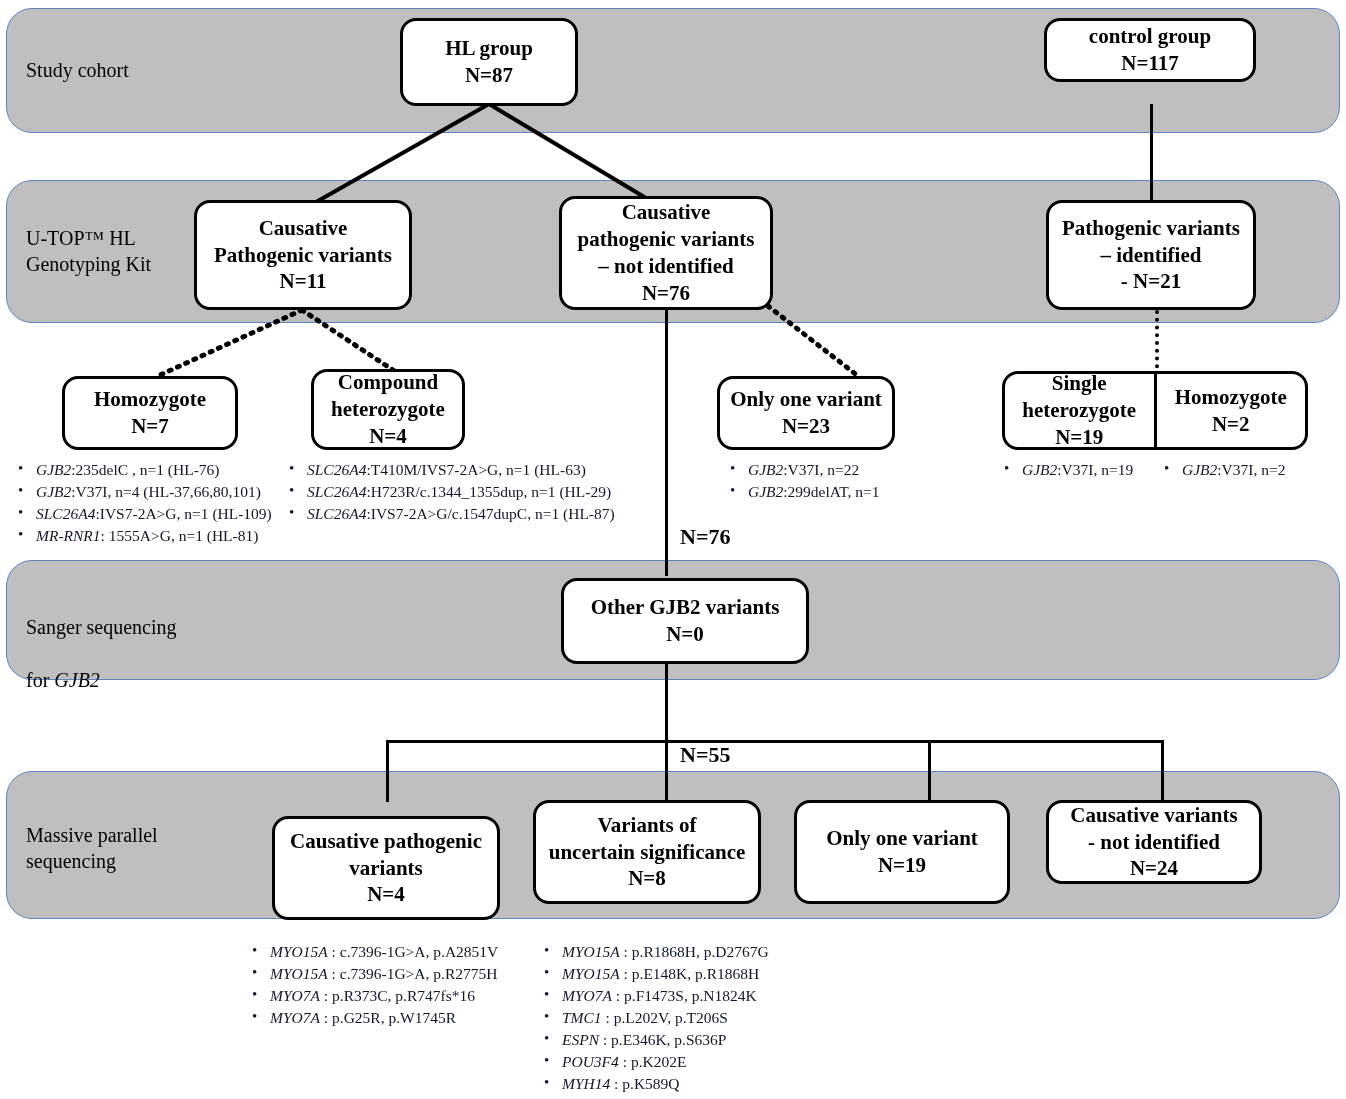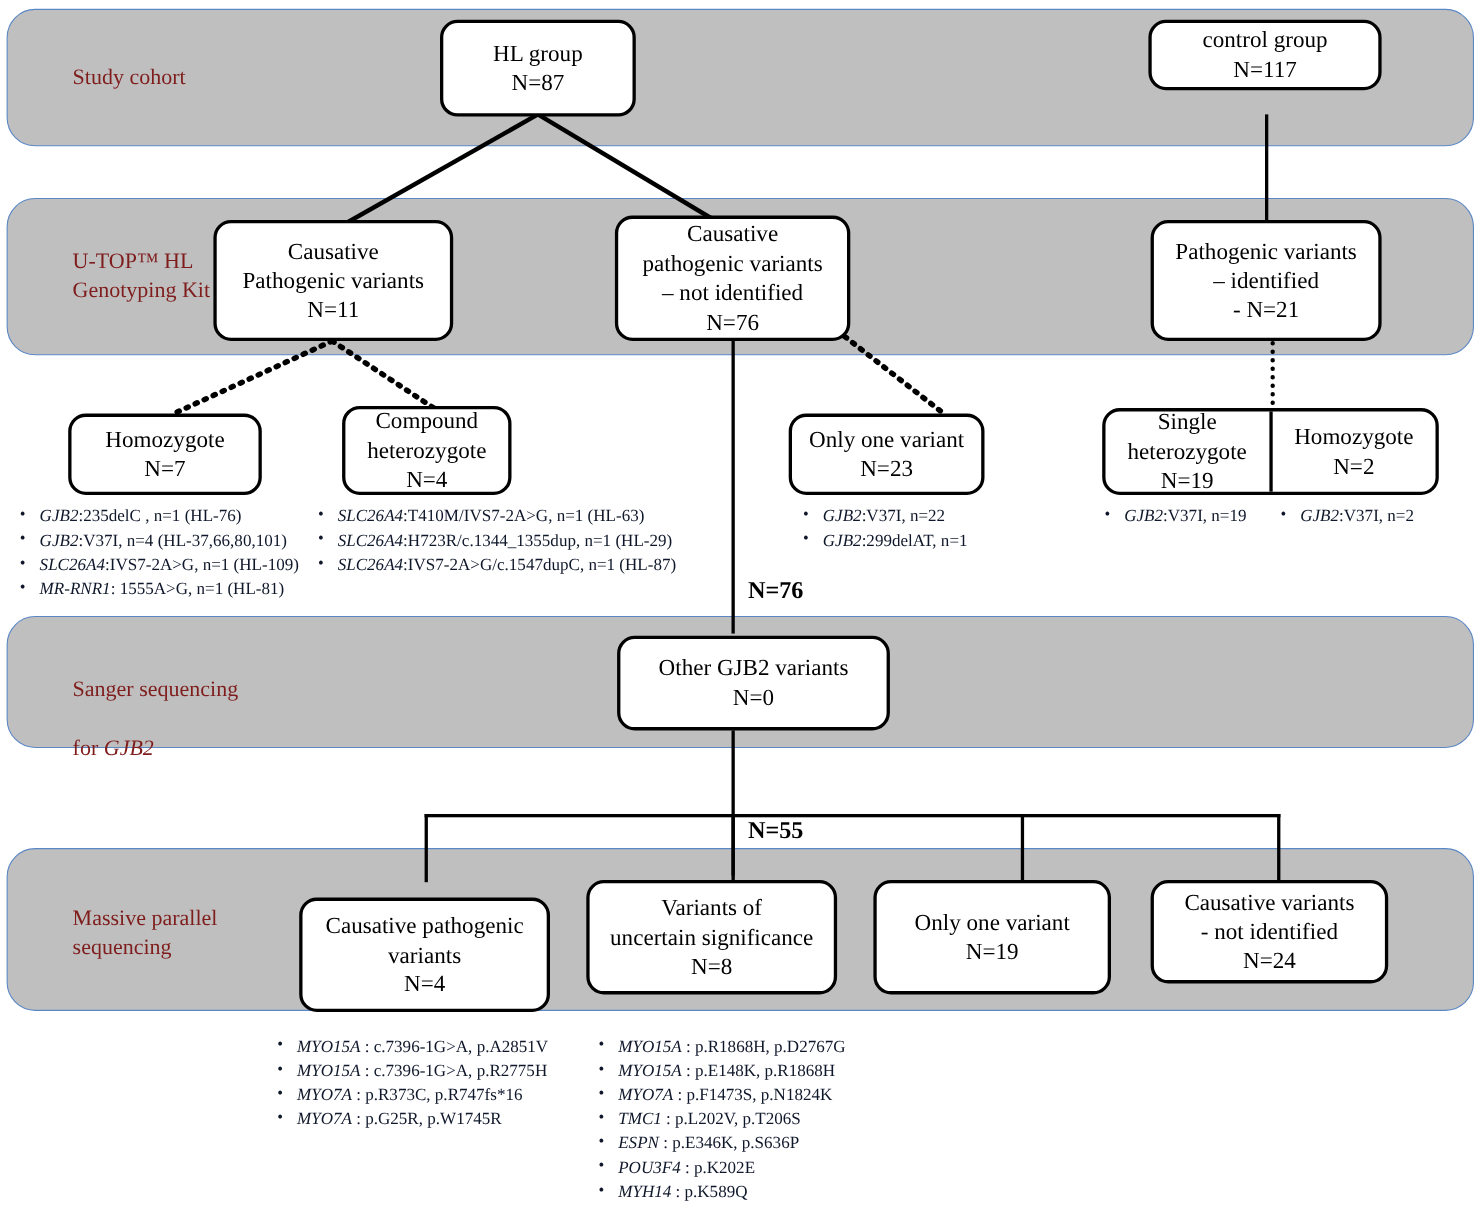--- a/index.html
+++ b/index.html
@@ -19,42 +19,42 @@
     position:absolute;
     background:#bfbfbf;
     border:1.5px solid #5b87c5;
     border-radius:26px;
     box-sizing:border-box;
   }
   .band-label{
     position:absolute;
     font-size:20px;
     line-height:1.32;
-    color:#7f1d1d;
+    color:#000000;
     white-space:pre-line;
-    margin-left:40px;
   }
   .band-label i{font-style:italic;}
   
   .node{
     position:absolute;
     background:#ffffff;
     border:3.2px solid #000000;
     border-radius:16px;
     box-sizing:border-box;
     display:flex;
     flex-direction:column;
     align-items:center;
     justify-content:center;
     text-align:center;
     font-size:21px;
     line-height:1.28;
     color:#000;
     padding:4px 6px;
     z-index:6;
+    font-weight:bold;
   }
   .node.split{
     flex-direction:row;
     padding:0;
     align-items:stretch;
   }
   .node .half{
     flex:1;
     display:flex;
     flex-direction:column;
@@ -244,21 +244,21 @@
     <span>Variants of</span>
     <span>uncertain significance</span>
     <span>N=8</span>
   </div>
 
   <div class="node" style="left:794px;top:800px;width:216px;height:104px;">
     <span>Only one variant</span>
     <span>N=19</span>
   </div>
 
-  <div class="node" style="left:1046px;top:800px;width:216px;height:94px;">
+  <div class="node" style="left:1046px;top:800px;width:216px;height:84px;">
     <span>Causative variants</span>
     <span>- not identified</span>
     <span>N=24</span>
   </div>
 
   <div class="bullets" style="left:14px;top:459px;">
     <ul>
       <li><span class="gene">GJB2</span><span>:235delC , n=1 (HL-76)</span></li>
       <li><span class="gene">GJB2</span><span>:V37I, n=4 (HL-37,66,80,101)</span></li>
       <li><span class="gene">SLC26A4</span><span>:IVS7-2A&gt;G, n=1 (HL-109)</span></li>

